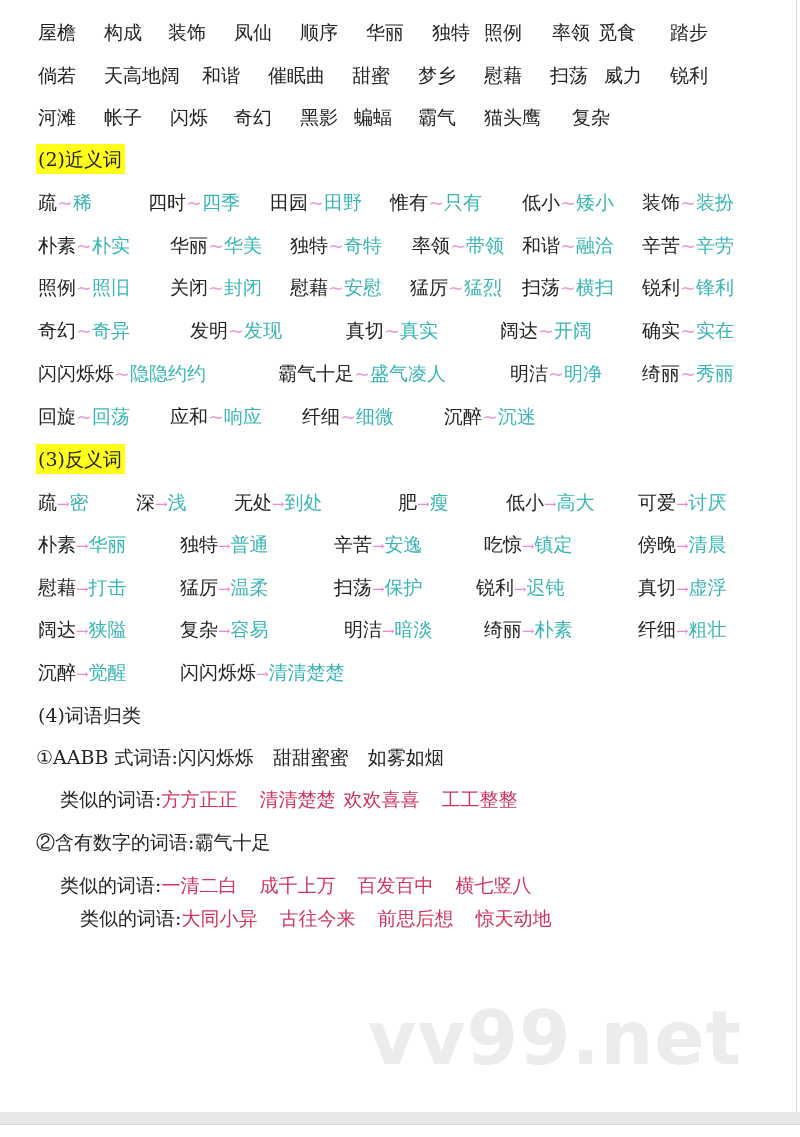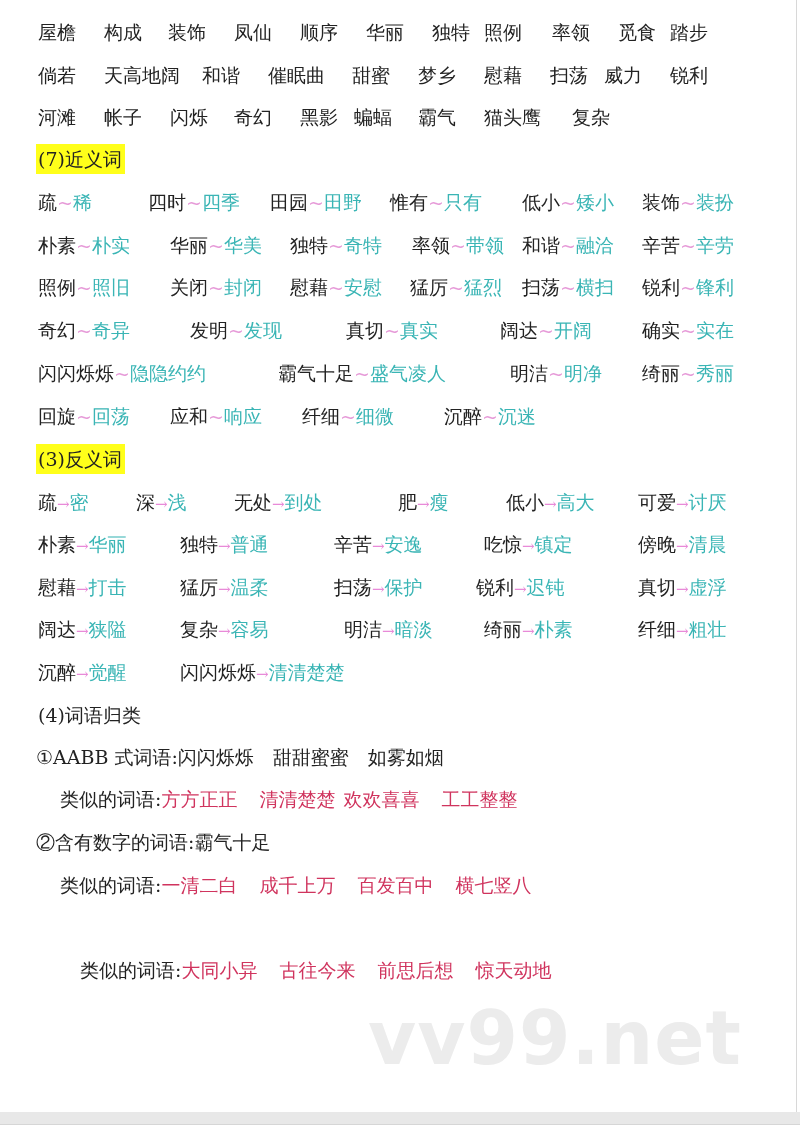--- a/index.html
+++ b/index.html
@@ -39,21 +39,21 @@
   <div class="row" style="top:18px">
     <span class="w" style="left:0">屋檐</span>
     <span class="w" style="left:66px">构成</span>
     <span class="w" style="left:130px">装饰</span>
     <span class="w" style="left:196px">凤仙</span>
     <span class="w" style="left:262px">顺序</span>
     <span class="w" style="left:328px">华丽</span>
     <span class="w" style="left:394px">独特</span>
     <span class="w" style="left:446px">照例</span>
     <span class="w" style="left:514px">率领</span>
-    <span class="w" style="left:580px">觅食</span>
+    <span class="w" style="left:560px">觅食</span>
     <span class="w" style="left:632px">踏步</span>
   </div>
   <div class="row" style="top:61px">
     <span class="w" style="left:0">倘若</span>
     <span class="w" style="left:66px">天高地阔</span>
     <span class="w" style="left:164px">和谐</span>
     <span class="w" style="left:230px">催眠曲</span>
     <span class="w" style="left:314px">甜蜜</span>
     <span class="w" style="left:380px">梦乡</span>
     <span class="w" style="left:446px">慰藉</span>
@@ -66,21 +66,21 @@
     <span class="w" style="left:66px">帐子</span>
     <span class="w" style="left:132px">闪烁</span>
     <span class="w" style="left:196px">奇幻</span>
     <span class="w" style="left:262px">黑影</span>
     <span class="w" style="left:316px">蝙蝠</span>
     <span class="w" style="left:380px">霸气</span>
     <span class="w" style="left:446px">猫头鹰</span>
     <span class="w" style="left:534px">复杂</span>
   </div>
 
-  <div class="heading" style="top:144px">(7)近义词</div>
+  <div class="heading" style="top:144px">(2)近义词</div>
 
   <div class="row" style="top:188px">
     <span class="w" style="left:0"><span>疏</span><span class="tilde">~</span><span class="syn">稀</span></span>
     <span class="w" style="left:110px"><span>四时</span><span class="tilde">~</span><span class="syn">四季</span></span>
     <span class="w" style="left:232px"><span>田园</span><span class="tilde">~</span><span class="syn">田野</span></span>
     <span class="w" style="left:352px"><span>惟有</span><span class="tilde">~</span><span class="syn">只有</span></span>
     <span class="w" style="left:484px"><span>低小</span><span class="tilde">~</span><span class="syn">矮小</span></span>
     <span class="w" style="left:604px"><span>装饰</span><span class="tilde">~</span><span class="syn">装扮</span></span>
   </div>
   <div class="row" style="top:231px">
@@ -164,21 +164,21 @@
     <span>类似的词语:</span><span class="red">方方正正</span><span class="red" style="margin-left:22px">清清楚楚</span><span class="red" style="margin-left:8px">欢欢喜喜</span><span class="red" style="margin-left:22px">工工整整</span>
   </div>
 
   <div class="row" style="top:871px; left:60px">
     <span>类似的词语:</span><span class="red">一清二白</span><span class="red" style="margin-left:22px">成千上万</span><span class="red" style="margin-left:22px">百发百中</span><span class="red" style="margin-left:22px">横七竖八</span>
   </div>
   <div class="row" style="top:828px; left:36px">
     <span>②含有数字的词语:</span><span>霸气十足</span>
   </div>
 
-  <div class="row" style="top:956px; left:80px">
+  <div class="row" style="top:904px; left:80px">
     <span>类似的词语:</span><span class="red">大同小异</span><span class="red" style="margin-left:22px">古往今来</span><span class="red" style="margin-left:22px">前思后想</span><span class="red" style="margin-left:22px">惊天动地</span>
   </div>
 
 
   <div class="watermark">vv99.net</div>
 </div>
 
 <div class="bottom-bar"></div>
 
 </body></html>

